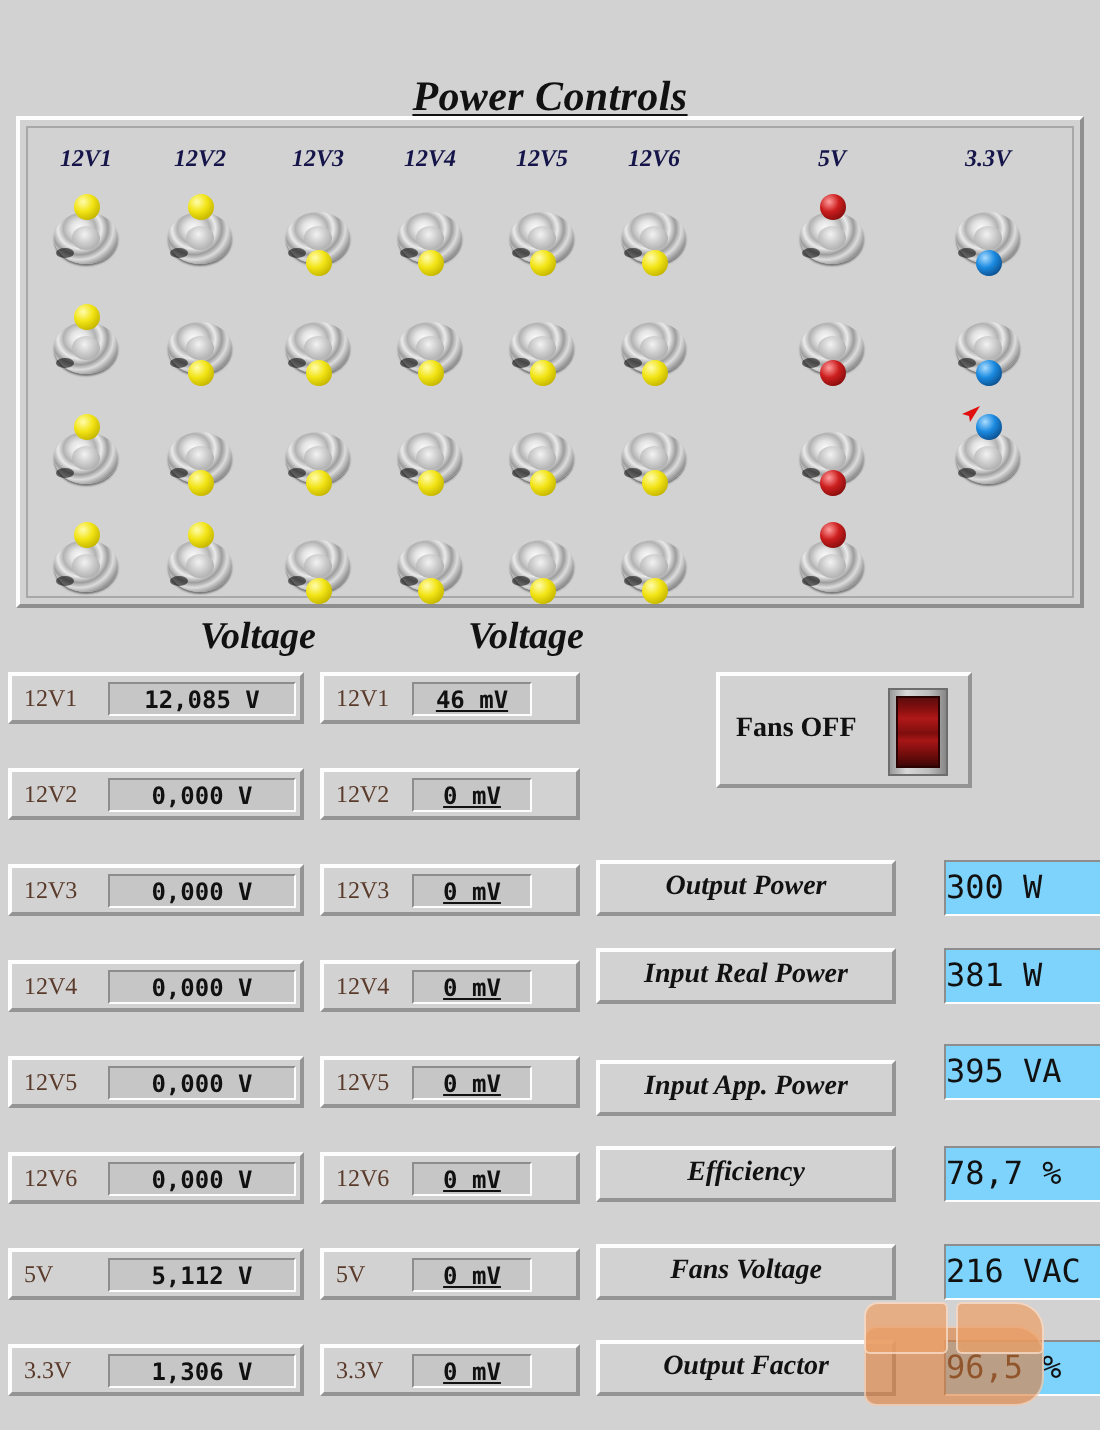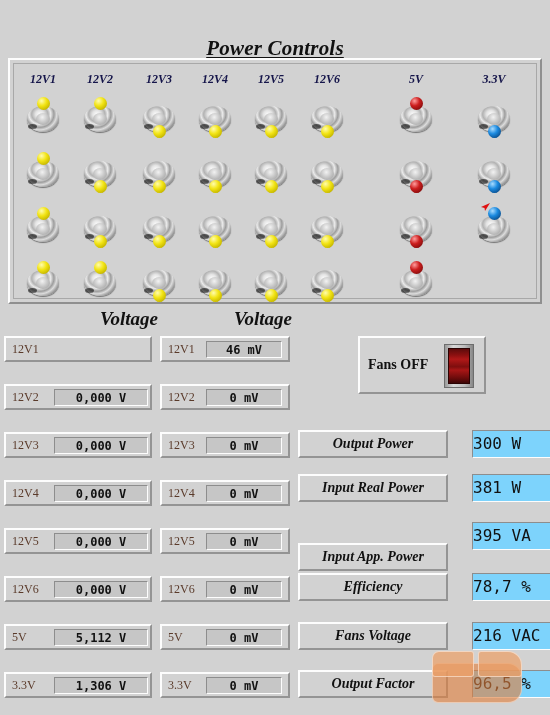--- a/index.html
+++ b/index.html
@@ -189,21 +189,21 @@
     color: #111;
     text-align: center;
     box-sizing: border-box;
   }
 
   
   .reading.volt  { left: 4px;   width: 148px; }
   .reading.volt  .rvalue { left: 48px; width: 94px; }
   
   .reading.rip   { left: 160px; width: 130px; }
-  .reading.rip   .rvalue { left: 44px; width: 76px; }
+  .reading.rip   .rvalue { left: 44px; width: 60px; text-decoration: underline; }
 
   
   .metric-label {
     position: absolute;
     height: 28px;
     width: 150px;
     left: 298px;
     background: #d2d2d2;
     border-top: 2px solid #fdfdfd;
     border-left: 2px solid #fdfdfd;
@@ -518,20 +518,21 @@
     </svg>
   </div>
 </div>
 
 <div class="section-heading" style="left:8px; top:308px; width:150px;">Voltage</div>
 <div class="section-heading" style="left:160px; top:308px; width:132px;">Voltage</div>
 
 <div id="voltage-rows">
     <div class="reading volt" style="top: 336px;">
       <div class="rlabel">12V1</div>
+      <div class="rvalue">12,085 V</div>
     </div>
     <div class="reading volt" style="top: 384px;">
       <div class="rlabel">12V2</div>
       <div class="rvalue">0,000 V</div>
     </div>
     <div class="reading volt" style="top: 432px;">
       <div class="rlabel">12V3</div>
       <div class="rvalue">0,000 V</div>
     </div>
     <div class="reading volt" style="top: 480px;">
@@ -595,21 +596,21 @@
   <div id="fans-rocker">
     <div class="rock"></div>
   </div>
 </div>
 
 <div id="metrics-list">
     <div class="metric-label" style="top: 430px;">Output Power</div>
     <div class="metric-value" style="top: 430px;">300  W</div>
     <div class="metric-label" style="top: 474px;">Input Real Power</div>
     <div class="metric-value" style="top: 474px;">381  W</div>
-    <div class="metric-label" style="top: 543px;">Input App. Power</div>
+    <div class="metric-label" style="top: 530px;">Input App. Power</div>
     <div class="metric-value" style="top: 522px;">395  VA</div>
     <div class="metric-label" style="top: 573px;">Efficiency</div>
     <div class="metric-value" style="top: 573px;">78,7  %</div>
     <div class="metric-label" style="top: 622px;">Fans Voltage</div>
     <div class="metric-value" style="top: 622px;">216  VAC</div>
     <div class="metric-label" style="top: 670px;">Output Factor</div>
     <div class="metric-value" style="top: 670px;">96,5  %</div>
   </div>
 
 <div id="cursor-overlay">

